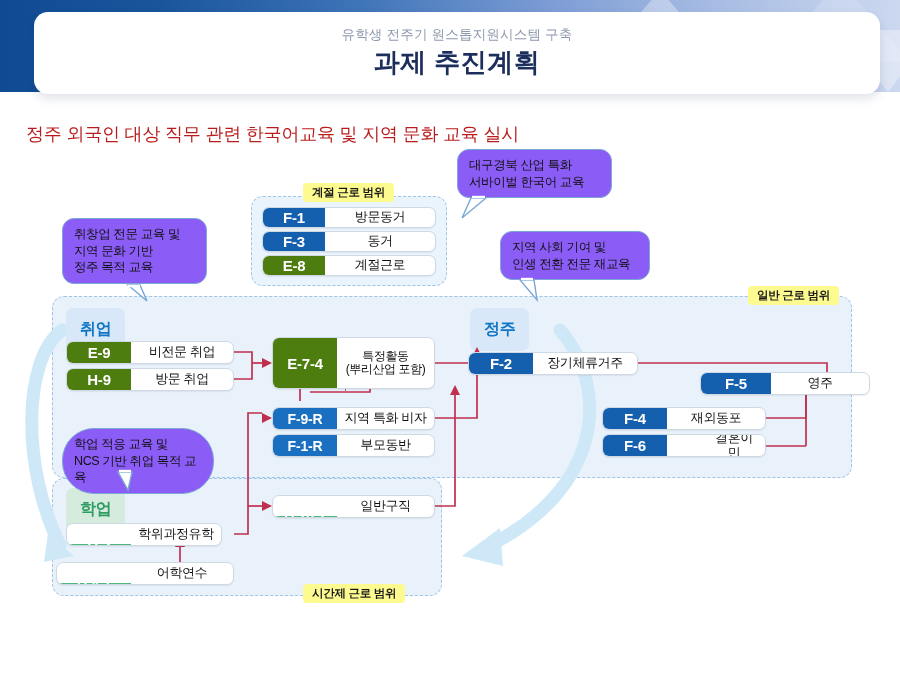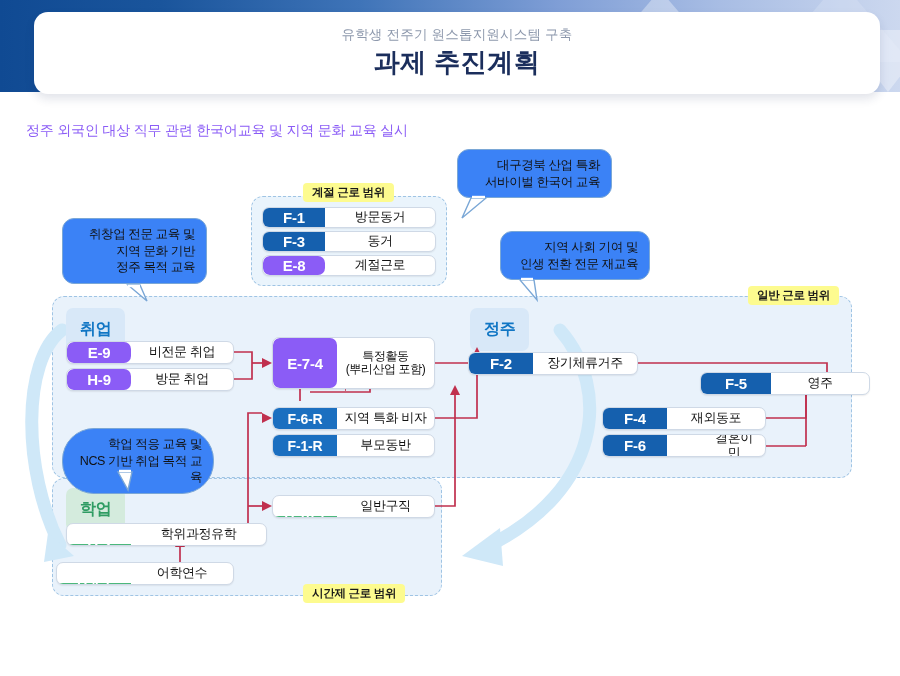--- a/index.html
+++ b/index.html
@@ -29,21 +29,21 @@
     background:#fff; border-radius:14px;
     box-shadow: 0 5px 10px rgba(30,50,90,.13);
     display:flex; flex-direction:column; align-items:center; justify-content:center;
   }
   .subtitle { font-size:13.5px; color:#8e99ad; letter-spacing:.2px; margin-bottom:1px; }
   .maintitle { font-size:26px; font-weight:bold; color:#1b2e5c; letter-spacing:.5px; }
 
   
   .lead {
     position:absolute; left:26px; top:122px;
-    font-size:14px; color:#8b5cf6; font-weight:500; letter-spacing:-.2px;
+    font-size:18px; color:#b91c1c; font-weight:500; letter-spacing:-.2px;
   }
 
   
   .stage { position:absolute; left:0; top:0; width:900px; height:676px; }
   .svg-layer { position:absolute; left:0; top:0; width:900px; height:676px; pointer-events:none; }
 
   
   .dashbox {
     position:absolute; border:1.6px dashed #9fc4e4; border-radius:12px;
   }
@@ -83,29 +83,29 @@
     flex:0 0 auto;
   }
   .node .lbl {
     display:flex; align-items:center; justify-content:center;
     color:#111; font-size:13px; flex:1 1 auto; padding:0 6px;
     text-align:center; line-height:1.12; letter-spacing:-.4px;
   }
   .node .lbl.two { font-size:12px; }
 
   .c-navy   { background:#1560ae; }
-  .c-cyan   { background:#8b5cf6;border-radius:7px; }
+  .c-cyan   { background:#4d7c0f; }
   .c-blue   { background:#1b6fc0; }
   .c-green  { background:#4cb87c;margin-top:20px; }
 
   
   .callout {
-    position:absolute; background:#3b82f6; border:1.4px solid #7aa7d6;
+    position:absolute; background:#8b5cf6; border:1.4px solid #7aa7d6;
     border-radius:12px; padding:7px 11px;
-    font-size:12.5px; color:#111; text-align:right; line-height:1.32;
+    font-size:12.5px; color:#111; text-align:left; line-height:1.32;
     letter-spacing:-.4px; font-weight:500;
   }
 
   
 </style>
 </head>
 <body>
 
 <div class="header-band">
   <div class="band-grad"></div>
@@ -249,21 +249,21 @@
   </div>
 
   <div class="node" style="left:272px; top:337px; width:163px; height:52px;">
     <div class="code c-cyan" style="width:64px;">E-7-4</div>
     <div class="lbl two" style="flex-direction:column;">
       <span>특정활동</span>
       <span>(뿌리산업 포함)</span>
     </div>
   </div>
   <div class="node" style="left:272px; top:407px; width:163px; height:23px;">
-    <div class="code c-blue" style="width:64px; font-size:14px;">F-6-R</div>
+    <div class="code c-blue" style="width:64px; font-size:14px;">F-9-R</div>
     <div class="lbl">지역 특화 비자</div>
   </div>
   <div class="node" style="left:272px; top:434px; width:163px; height:23px;">
     <div class="code c-blue" style="width:64px; font-size:14px;">F-1-R</div>
     <div class="lbl">부모동반</div>
   </div>
   <div class="node" style="left:272px; top:495px; width:163px; height:23px;">
     <div class="code c-green" style="width:64px; font-size:14px;">D-10-1</div>
     <div class="lbl">일반구직</div>
   </div>
@@ -278,21 +278,21 @@
   </div>
   <div class="node" style="left:602px; top:407px; width:164px; height:23px;">
     <div class="code c-navy" style="width:64px;">F-4</div>
     <div class="lbl">재외동포</div>
   </div>
   <div class="node" style="left:602px; top:434px; width:164px; height:23px;gap:36px;">
     <div class="code c-navy" style="width:64px;">F-6</div>
     <div class="lbl">결혼이민</div>
   </div>
 
-  <div class="node" style="left:66px; top:523px; width:201px; height:23px;">
+  <div class="node" style="left:66px; top:523px; width:156px; height:23px;">
     <div class="code c-green" style="width:64px;">D-2</div>
     <div class="lbl">학위과정유학</div>
   </div>
   <div class="node" style="left:56px; top:562px; width:178px; height:23px;">
     <div class="code c-green" style="width:74px; font-size:14px;">D-4-1</div>
     <div class="lbl">어학연수</div>
   </div>
 
 </div>
 

